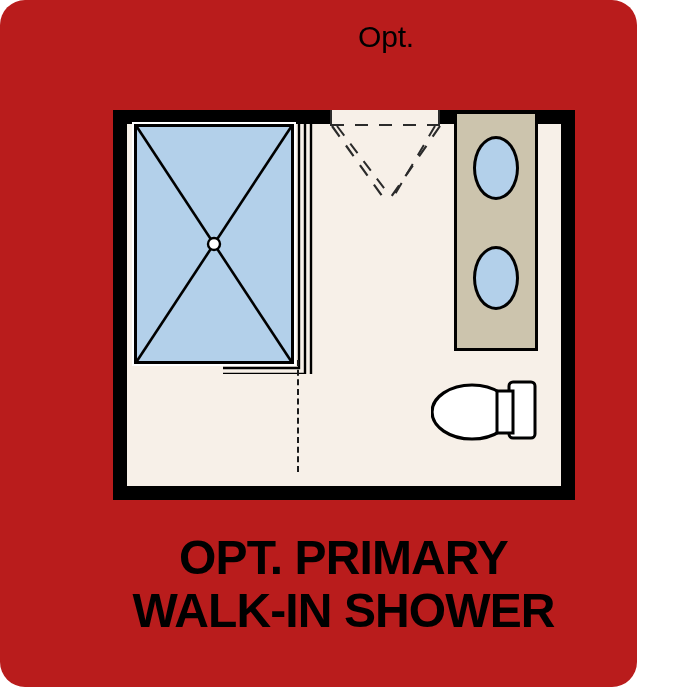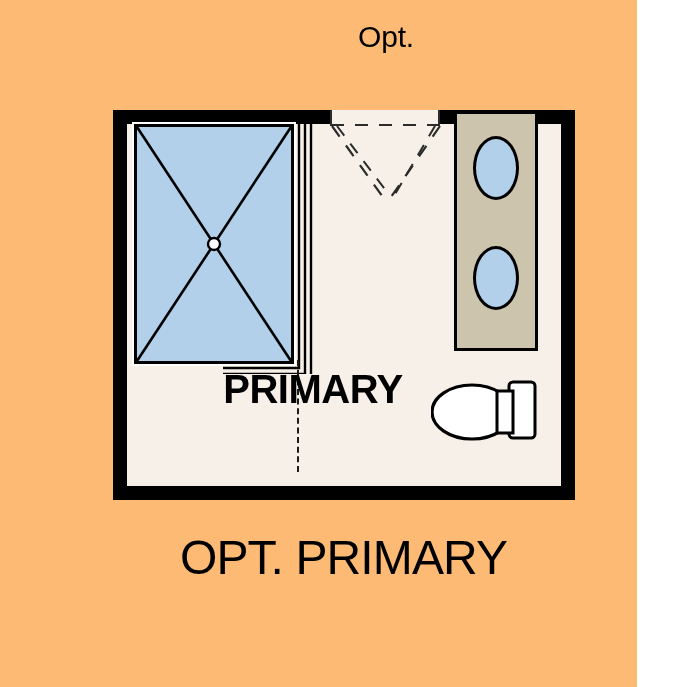--- a/index.html
+++ b/index.html
@@ -7,21 +7,22 @@
     margin: 0; padding: 0;
     width: 687px; height: 687px;
     background: #ffffff;
     font-family: "Liberation Sans", sans-serif;
     overflow: hidden;
   }
   #stage {
     position: relative;
     width: 637px;
     height: 687px;
-    background: #fdba74;
+    background: #b91c1c;
+    border-radius: 25px;
   }
 
   
   #opt-door-label {
     position: absolute;
     left: 306px; top: 20px;
     width: 160px;
     text-align: center;
     font-size: 30px;
     line-height: 1.12;
@@ -147,21 +148,21 @@
   }
   #room-label .ln { display: block; }
 
   
   #caption {
     position: absolute;
     left: 0px; top: 532px;
     width: 687px;
     text-align: center;
     font-size: 48px;
-    font-weight: 400;
+    font-weight: 700;
     line-height: 1.1;
     color: #000;
     letter-spacing: -0.9px;
   }
   #caption .ln { display: block; }
 </style>
 </head>
 <body>
 
 <div id="stage">
@@ -226,22 +227,22 @@
     <svg id="toilet" viewBox="0 0 108 76">
 
       <rect x="78" y="10" width="26" height="56" rx="4" fill="#ffffff" stroke="#000" stroke-width="3"></rect>
 
       <ellipse cx="41" cy="40" rx="40" ry="27" fill="#ffffff" stroke="#000" stroke-width="3.2"></ellipse>
 
       <path d="M66 19 L82 19 L82 61 L66 61 Z" fill="#ffffff" stroke="#000" stroke-width="3"></path>
     </svg>
 
     <div id="room-label">
-      <span class="ln">PRIMARY</span>
     </div>
 
   </div>
 
   <div id="caption">
     <span class="ln">OPT. PRIMARY</span>
+    <span class="ln">WALK-IN SHOWER</span>
   </div>
 
 </div>
 
 </body></html>

